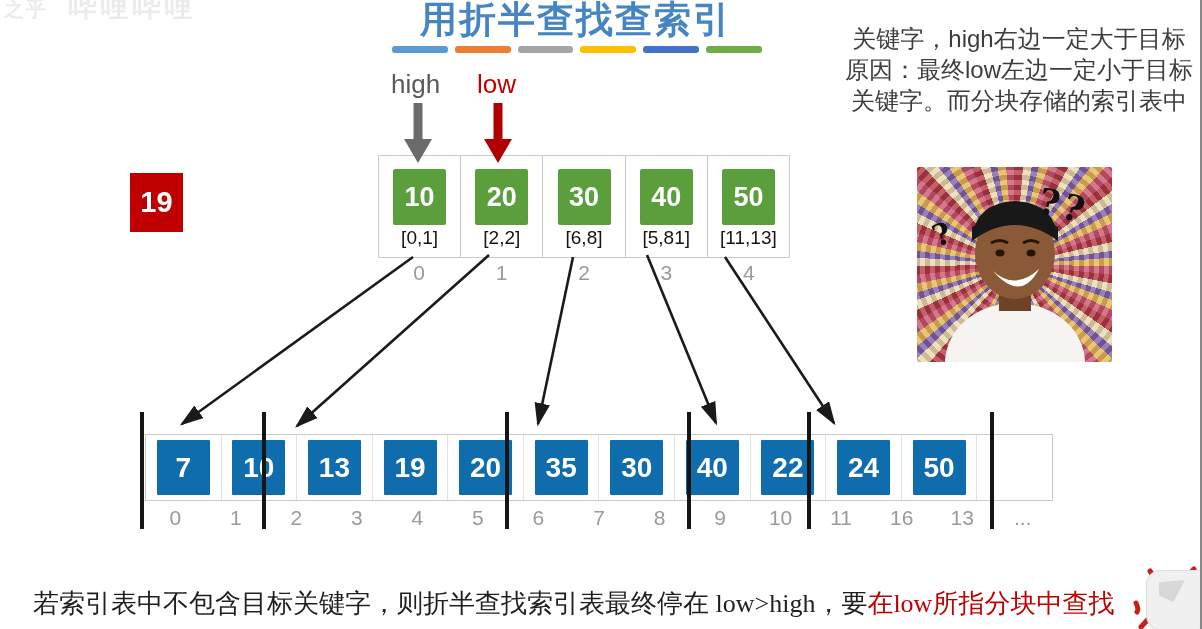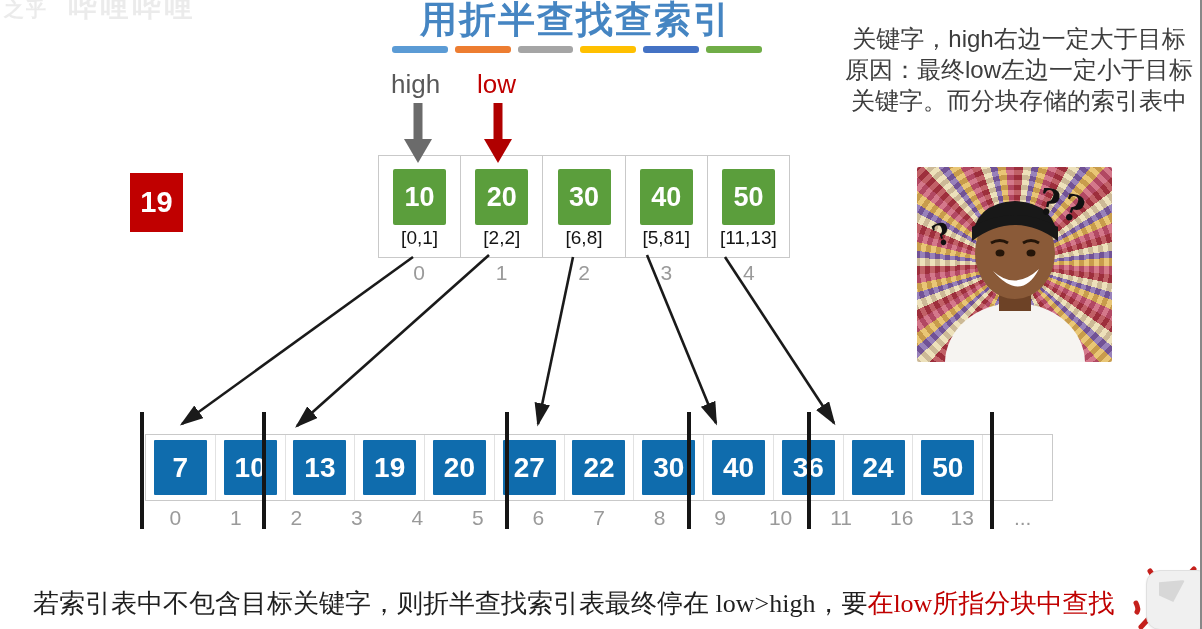--- a/index.html
+++ b/index.html
@@ -157,33 +157,30 @@
       <div class="arr-cell">
         <div class="blue-box">13</div>
       </div>
       <div class="arr-cell">
         <div class="blue-box">19</div>
       </div>
       <div class="arr-cell">
         <div class="blue-box">20</div>
       </div>
       <div class="arr-cell">
-        <div class="blue-box">27</div>
+        <div class="blue-box">35</div>
+      </div>
+      <div class="arr-cell">
+        <div class="blue-box">30</div>
+      </div>
+      <div class="arr-cell">
+        <div class="blue-box">40</div>
       </div>
       <div class="arr-cell">
         <div class="blue-box">22</div>
-      </div>
-      <div class="arr-cell">
-        <div class="blue-box">30</div>
-      </div>
-      <div class="arr-cell">
-        <div class="blue-box">40</div>
-      </div>
-      <div class="arr-cell">
-        <div class="blue-box">36</div>
       </div>
       <div class="arr-cell">
         <div class="blue-box">24</div>
       </div>
       <div class="arr-cell">
         <div class="blue-box">50</div>
       </div>
       <div class="arr-cell"></div>
     </div>
   <div id="array-indices">

